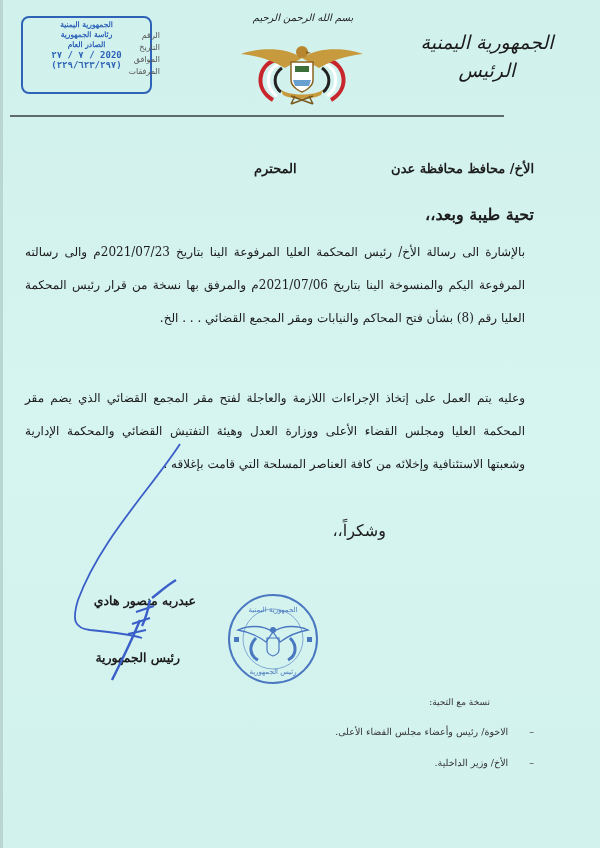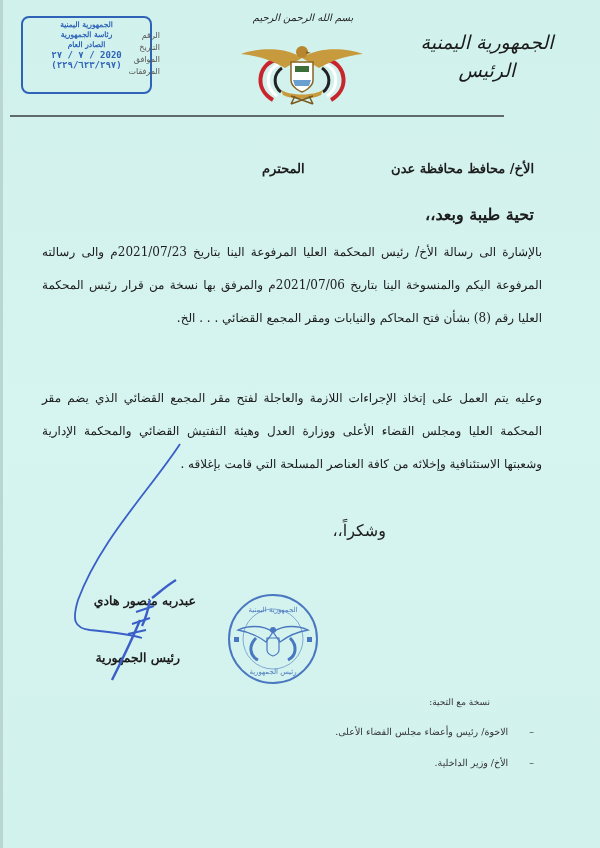--- a/index.html
+++ b/index.html
@@ -34,23 +34,23 @@
     .emblem { position: absolute; left: 235px; top: 38px; width: 134px; height: 68px; }
     .rep-title {
       position: absolute; right: 28px; top: 28px; width: 170px; text-align: center;
       direction: rtl; color: #1a1a1a; font-size: 19px; line-height: 28px; font-style: italic;
     }
     .rule { position: absolute; left: 10px; top: 115px; width: 494px; height: 2px; background: #606a6a; }
 
     
     .rtl { direction: rtl; text-align: right; position: absolute; }
     .addressee { right: 66px; top: 161px; width: 280px; font-size: 13px; font-weight: bold; }
-    .addressee .respect { position: absolute; left: 8px; top: 0; }
+    .addressee .respect { position: absolute; left: 0; top: 0; }
     .greeting { right: 66px; top: 205px; font-size: 16px; font-weight: bold; margin-left: 13px; }
-    .para { right: 58px; width: 500px; font-size: 12px; line-height: 33px; text-align: justify; text-align-last: right; margin-left: 29px; }
+    .para { right: 75px; width: 500px; font-size: 12px; line-height: 33px; text-align: justify; text-align-last: right; margin-left: 29px; }
     .p1 { top: 236px; }
     .p2 { top: 382px; }
     .thanks { right: 214px; top: 521px; font-size: 16px; font-weight: normal; margin-left: 44px; }
     .signer-name { right: 404px; top: 593px; font-size: 12.5px; font-weight: bold; }
     .signer-title { right: 420px; top: 650px; font-size: 12.5px; font-weight: bold; }
 
     .cc-head { right: 110px; top: 697px; font-size: 9px; color: #333; }
     .cc-item { right: 66px; font-size: 9.5px; color: #333; }
     .cc-item .dash { margin-left: 18px; }
     .cc1 { top: 726px; }

